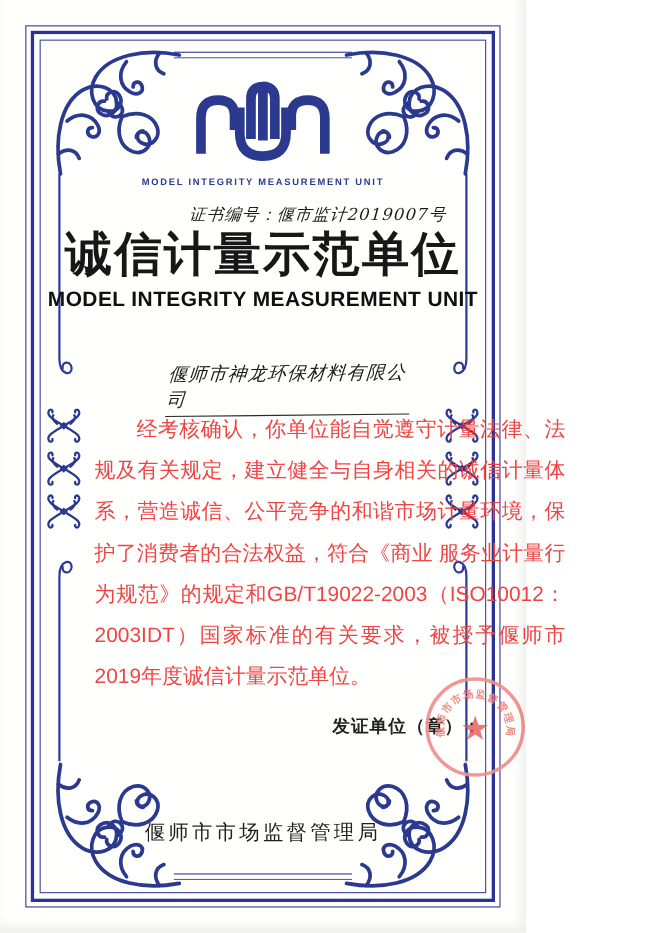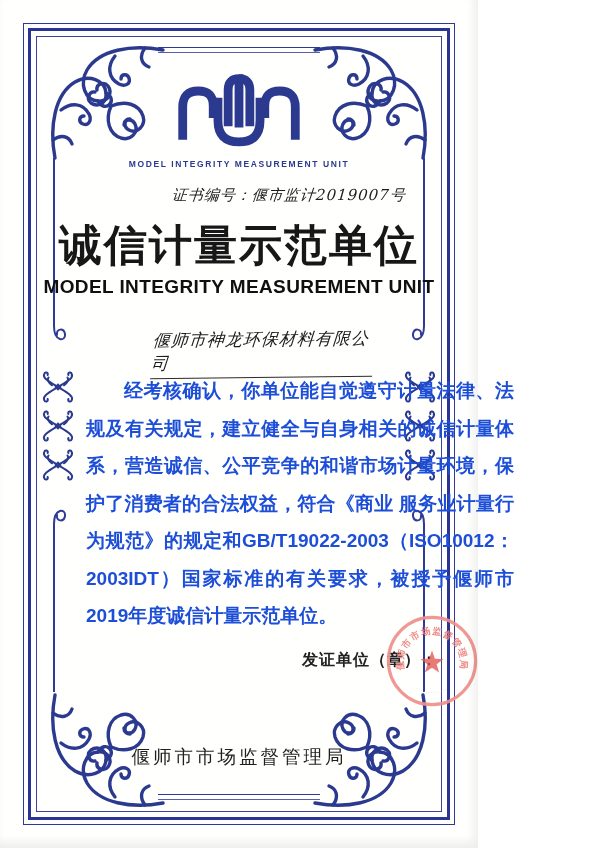--- a/index.html
+++ b/index.html
@@ -41,41 +41,41 @@
     margin-top:5px;font-size:8.5px;font-weight:bold;letter-spacing:1.6px;
     color:#2b3a8f;font-family:"Liberation Sans",sans-serif;
   }
   
   .handwriting{
     font-family:"DejaVu Serif",serif;font-style:italic;color:#1c1c1c;
     transform:skewX(-5deg);
   }
   .cert-no{position:absolute;top:186px;right:72px;font-size:15px;letter-spacing:1px;}
   
-  .title-block{position:absolute;top:220px;left:0;right:0;text-align:center;}
+  .title-block{position:absolute;top:206px;left:0;right:0;text-align:center;}
   .title-cn{
     font-family:"DejaVu Serif","Liberation Serif",serif;
     font-size:43px;font-weight:900;color:#171717;letter-spacing:2px;line-height:50px;
   }
   .title-en{
     margin-top:6px;font-size:19px;font-weight:bold;color:#101010;
     letter-spacing:0.4px;font-family:"Liberation Sans",sans-serif;
   }
   
   .company-line{
     position:absolute;left:152px;top:328px;width:222px;
     border-bottom:1.6px solid #2a2a2a;padding-bottom:3px;
     font-size:17px;letter-spacing:1px;transform:rotate(-0.6deg) skewX(-5deg);
   }
   
   .body-text{
     position:absolute;left:86px;top:372px;width:428px;
-    font-size:19px;line-height:37.5px;color:#1d4ed8;
+    font-size:19px;line-height:37.5px;color:#ef4444;
     text-align:justify;text-justify:inter-ideograph;
-    text-indent:2em;font-weight:700;
+    text-indent:2em;font-weight:400;
   }
   
   .issuer-label{position:absolute;left:302px;top:650px;font-size:16px;font-weight:bold;color:#222;letter-spacing:1px;}
   .seal{position:absolute;left:384px;top:613px;width:96px;height:96px;opacity:0.92;}
   .seal svg{width:100%;height:100%;}
   
   .footer{
     position:absolute;left:0;right:0;top:744px;text-align:center;
     font-size:18.5px;color:#1f1f1f;letter-spacing:3px;font-weight:500;
   }

